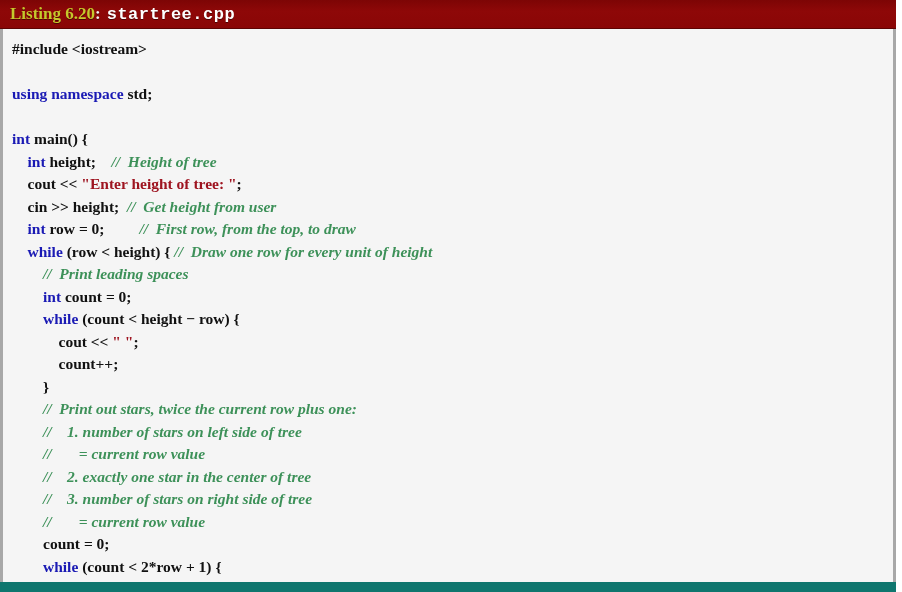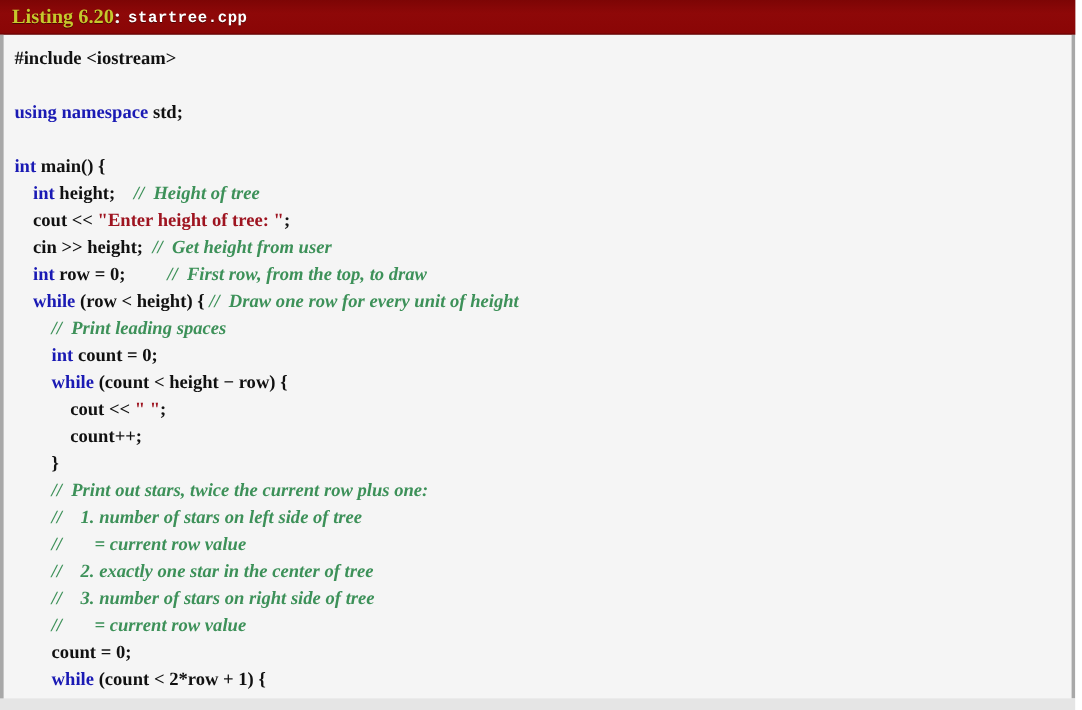--- a/index.html
+++ b/index.html
@@ -12,21 +12,21 @@
     width: 902px;
     height: 592px;
     overflow: hidden;
     font-family: "Liberation Sans", sans-serif;
   }
 
   .listing-frame {
     width: 896px;
     height: 592px;
     position: relative;
-    background: #e5e5e5;
+    background: #0f766e;
   }
 
   
   .listing-caption {
     height: 29px;
     background: #8a0707;
     background-image: linear-gradient(to bottom, #7d0505 0%, #8e0808 40%, #8a0606 100%);
     border-bottom: 1px solid #5e0303;
     display: flex;
     align-items: center;
@@ -47,21 +47,21 @@
     font-family: "Liberation Serif", "DejaVu Serif", serif;
     font-weight: bold;
     font-size: 17px;
     color: #f2f2f2;
     margin-right: 6px;
     text-shadow: 0 1px 0 rgba(0,0,0,0.45);
   }
   .caption-filename {
     font-family: "Liberation Mono", "DejaVu Sans Mono", monospace;
     font-weight: bold;
-    font-size: 13px;
+    font-size: 17px;
     color: #ffffff;
     letter-spacing: 0.5px;
     text-shadow: 0 1px 0 rgba(0,0,0,0.45);
   }
 
   
   .code-area {
     position: relative;
     background: #f5f5f5;
     border-left: 3px solid #a8a8a8;

